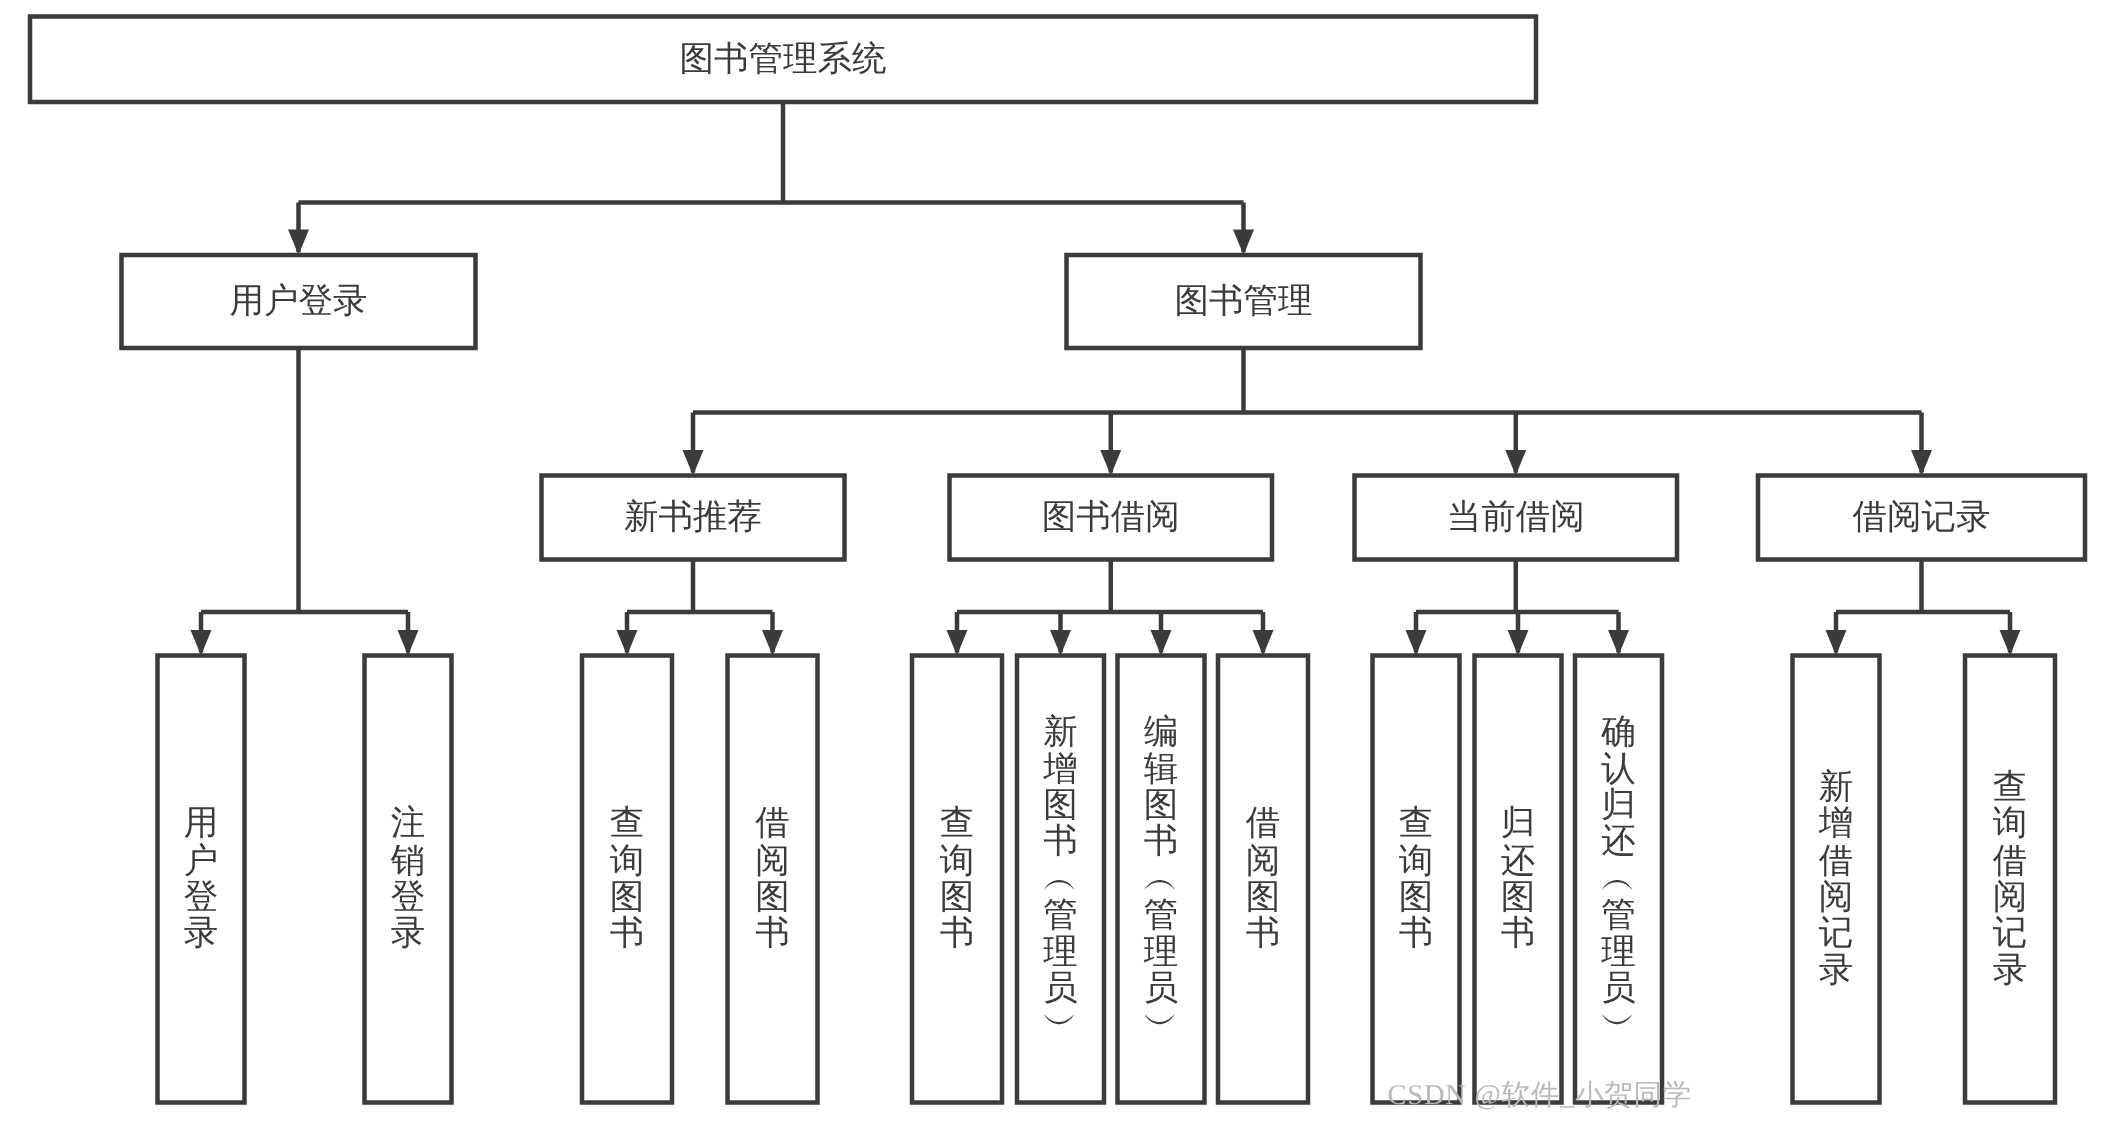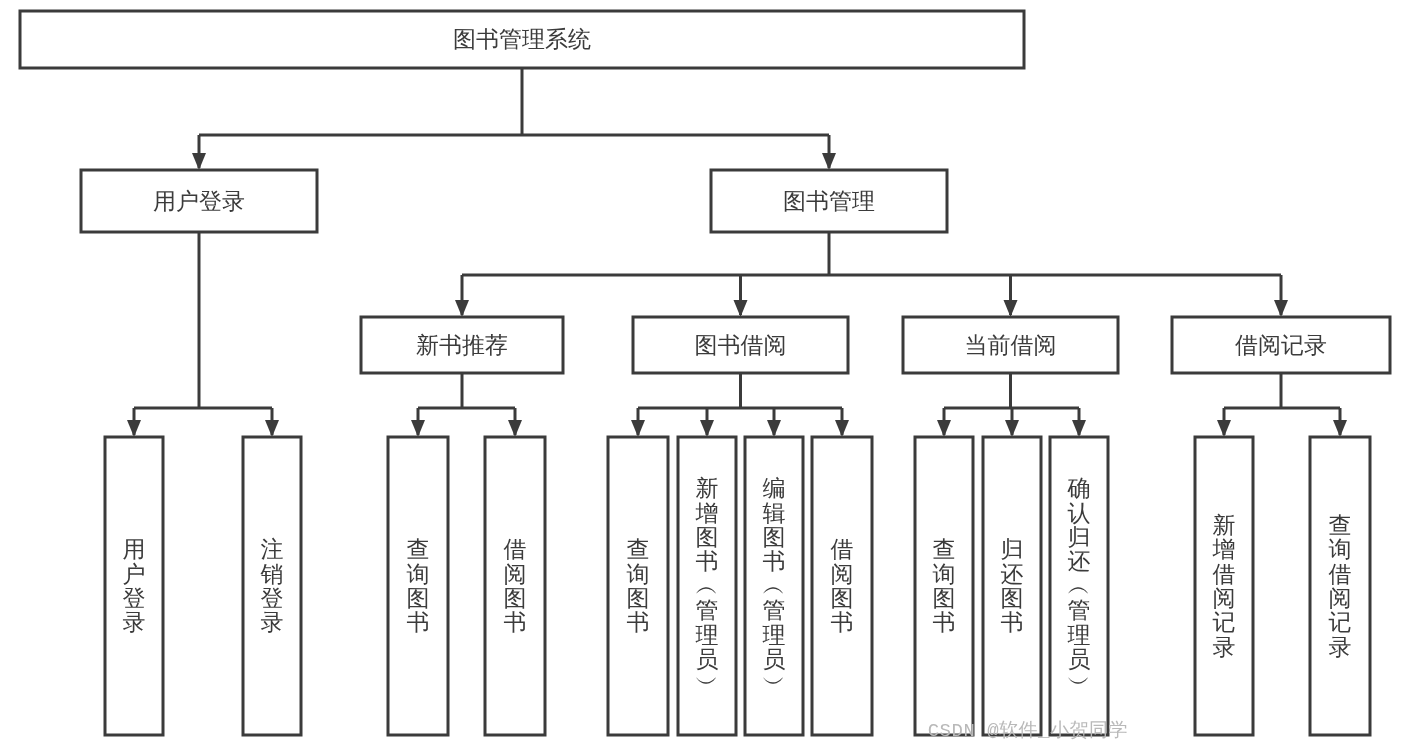--- a/index.html
+++ b/index.html
@@ -21,21 +21,21 @@
     position:absolute;
     display:flex;flex-direction:column;align-items:center;justify-content:center;
     color:#3b3b3b;font-size:23px;line-height:1.06;
     font-family:"DejaVu Sans","Liberation Sans",sans-serif;
     text-align:center;pointer-events:none;
   }
   .leaf-text span{display:block;}
   .watermark{
     position:absolute;right:8px;bottom:4px;
     color:#b9b9b9;font-size:19px;letter-spacing:0.5px;
-    font-family:Liberation Mono, monospace;
+    font-family:Liberation Serif, serif;
     white-space:nowrap;
   }
 </style>
 </head>
 <body>
 
 <div id="diagram-root">
 
   <svg class="flow" viewBox="0 0 1405 747">
     <g id="connectors">

